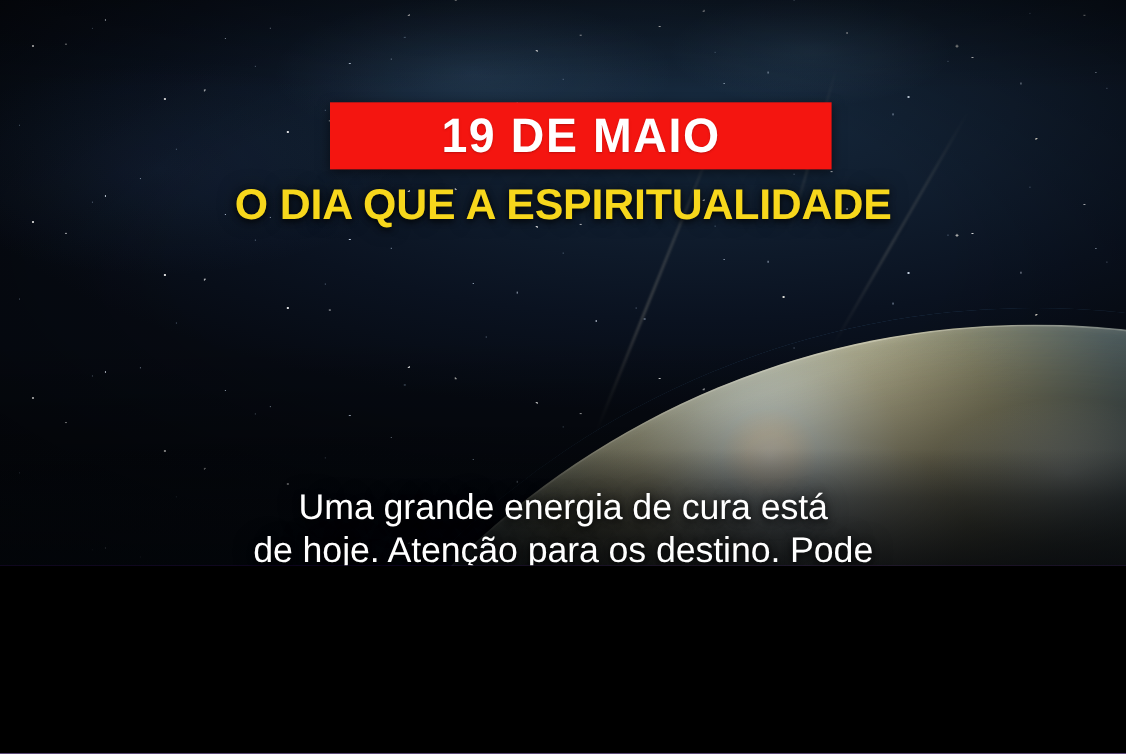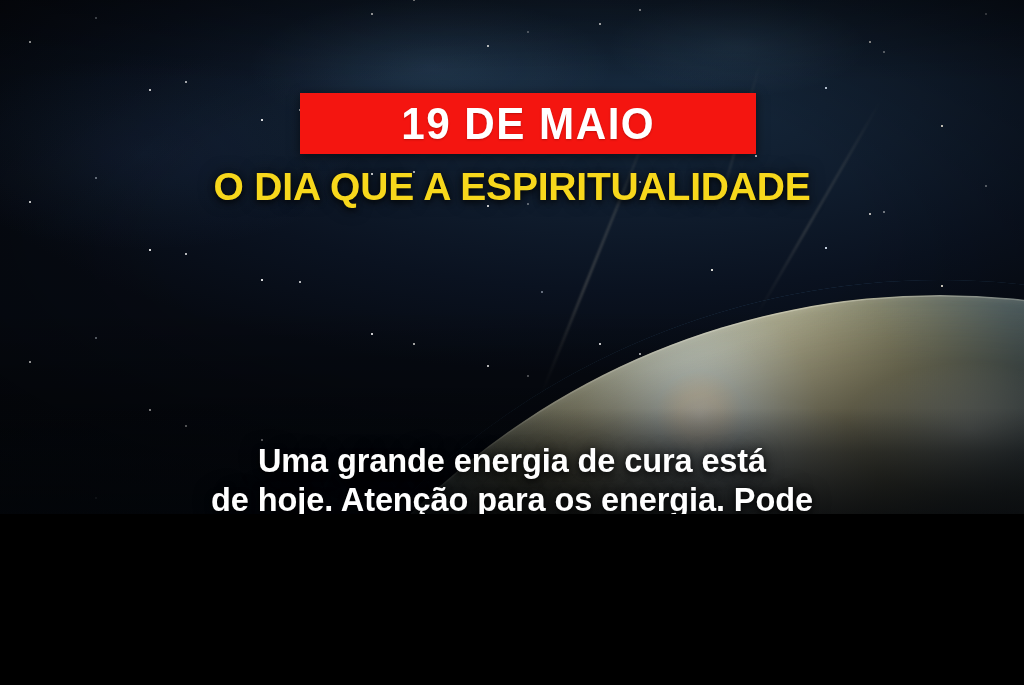--- a/index.html
+++ b/index.html
@@ -316,21 +316,21 @@
     padding: 0 52px;
   }
   .headline .l2 { display: block; }
 
   .body-copy {
     position: absolute;
     left: 0; right: 0;
     top: 442px;
     color: #ffffff;
     font-size: 32.5px;
-    font-weight: 700;
+    font-weight: 400;
     line-height: 1.215;
     letter-spacing: -0.1px;
     padding: 0 60px;
     text-shadow:
       0 2px 7px rgba(0,0,0,.88),
       0 0 18px rgba(0,0,0,.65);
   }
   .body-copy .ln { display: block; white-space: nowrap; }
 
   .cta {
@@ -378,21 +378,21 @@
     <div class="date-banner">
       <span>19 DE MAIO</span>
     </div>
 
     <div class="headline">
       <span class="l1">O DIA QUE A ESPIRITUALIDADE</span>
     </div>
 
     <div class="body-copy">
       <span class="ln">Uma grande energia de cura está</span>
-      <span class="ln">de hoje. Atenção para os energia. Pode</span>
+      <span class="ln">de hoje. Atenção para os destino. Pode</span>
       <span class="ln">terá para mudar a para do seu</span>
     </div>
 
     <div class="cta">
       <span>COMENTE: ASSIM SEJA!</span>
     </div>
 
   </div>
 </div>
 

